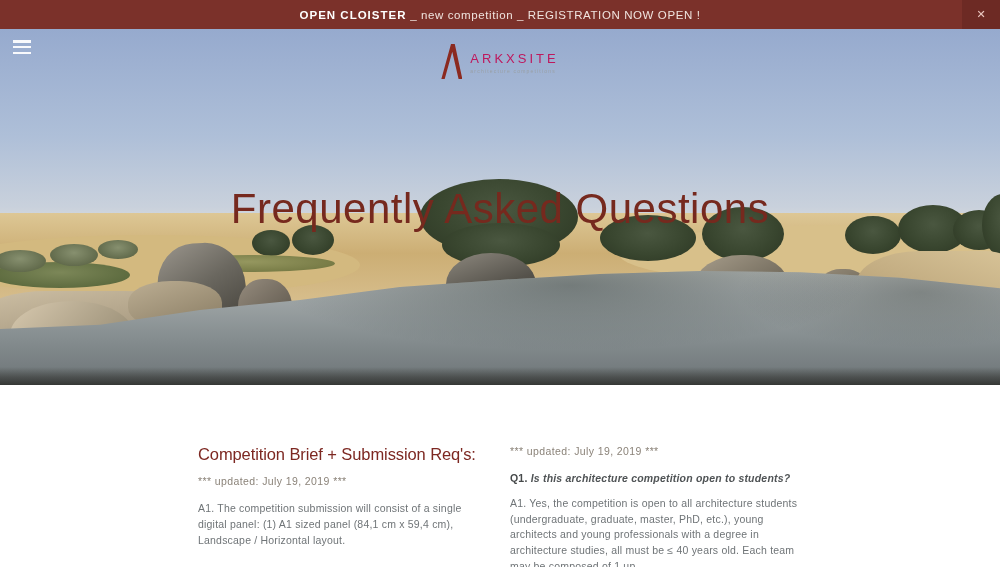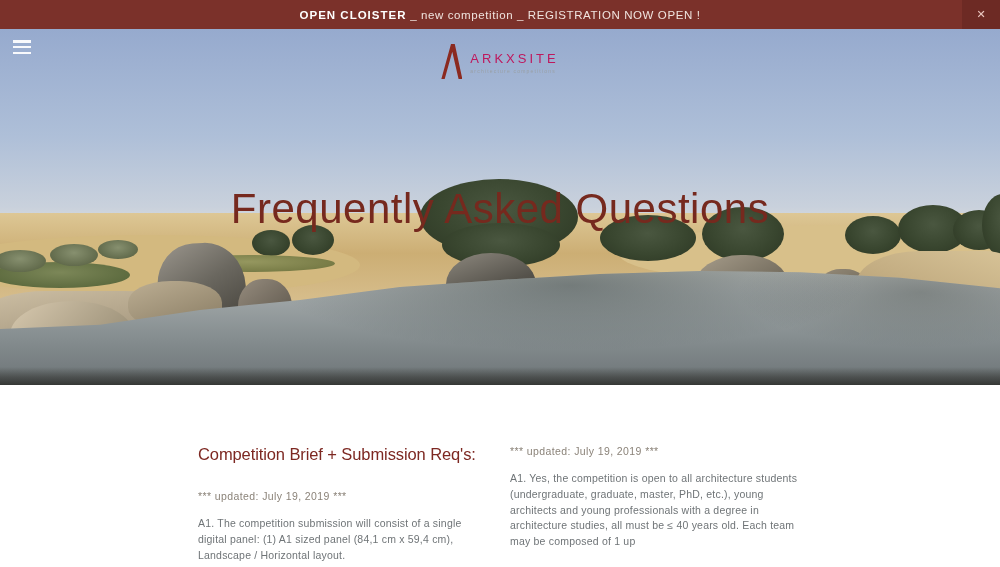--- a/index.html
+++ b/index.html
@@ -100,21 +100,21 @@
   .logo-name { font-size: 13px; letter-spacing: 3px; color: #be185d; text-align: right; }
   .logo-tag { font-size: 5px; letter-spacing: 1.2px; color: #99a0a6; margin-top: 2px; }
 
   .hero-title { left: 0; top: 156px; width: 1000px; text-align: center;
     font-size: 42px; font-weight: 300; letter-spacing: .5px; color: #76291e; }
 
   
   .content { display: flex; gap: 18px; padding: 60px 0 0 198px; background: #fff; }
   .faq-col { width: 294px; }
   .faq-heading { font-size: 16.5px; font-weight: 400; letter-spacing: -.1px;
-    color: #7d2822; margin-bottom: 26px; }
+    color: #7d2822; margin-bottom: 11px; }
   .faq-updated { font-size: 10.5px; letter-spacing: .4px; color: #8b8379;
     margin-bottom: 14px; }
   .faq-q { font-size: 10.5px; line-height: 1.5; letter-spacing: .2px;
     color: #4f5355; font-weight: bold; font-style: italic; margin-bottom: 9px; }
   .faq-q .qlabel { font-style: normal; color: #46494a; }
   .faq-a { font-size: 10.5px; line-height: 1.5; letter-spacing: .2px; color: #6f7477; }
 </style>
 </head>
 <body>
 
@@ -184,16 +184,20 @@
 <div class="content">
 
   <div class="faq-col">
     <h2 class="faq-heading">Competition Brief + Submission Req's:</h2>
     <div class="faq-updated">*** updated: July 19, 2019 ***</div>
     <div class="faq-a">A1. The competition submission will consist of a single digital panel: (1) A1 sized panel (84,1 cm x 59,4 cm), Landscape / Horizontal layout.</div>
   </div>
 
   <div class="faq-col">
     <div class="faq-updated">*** updated: July 19, 2019 ***</div>
+    <div class="faq-q">
+      <span class="qlabel">Q1.</span>
+      <span>Is this architecture competition open to students?</span>
+    </div>
     <div class="faq-a">A1. Yes, the competition is open to all architecture students (undergraduate, graduate, master, PhD, etc.), young architects and young professionals with a degree in architecture studies, all must be ≤ 40 years old. Each team may be composed of 1 up</div>
   </div>
 
 </div>
 
 </body></html>

